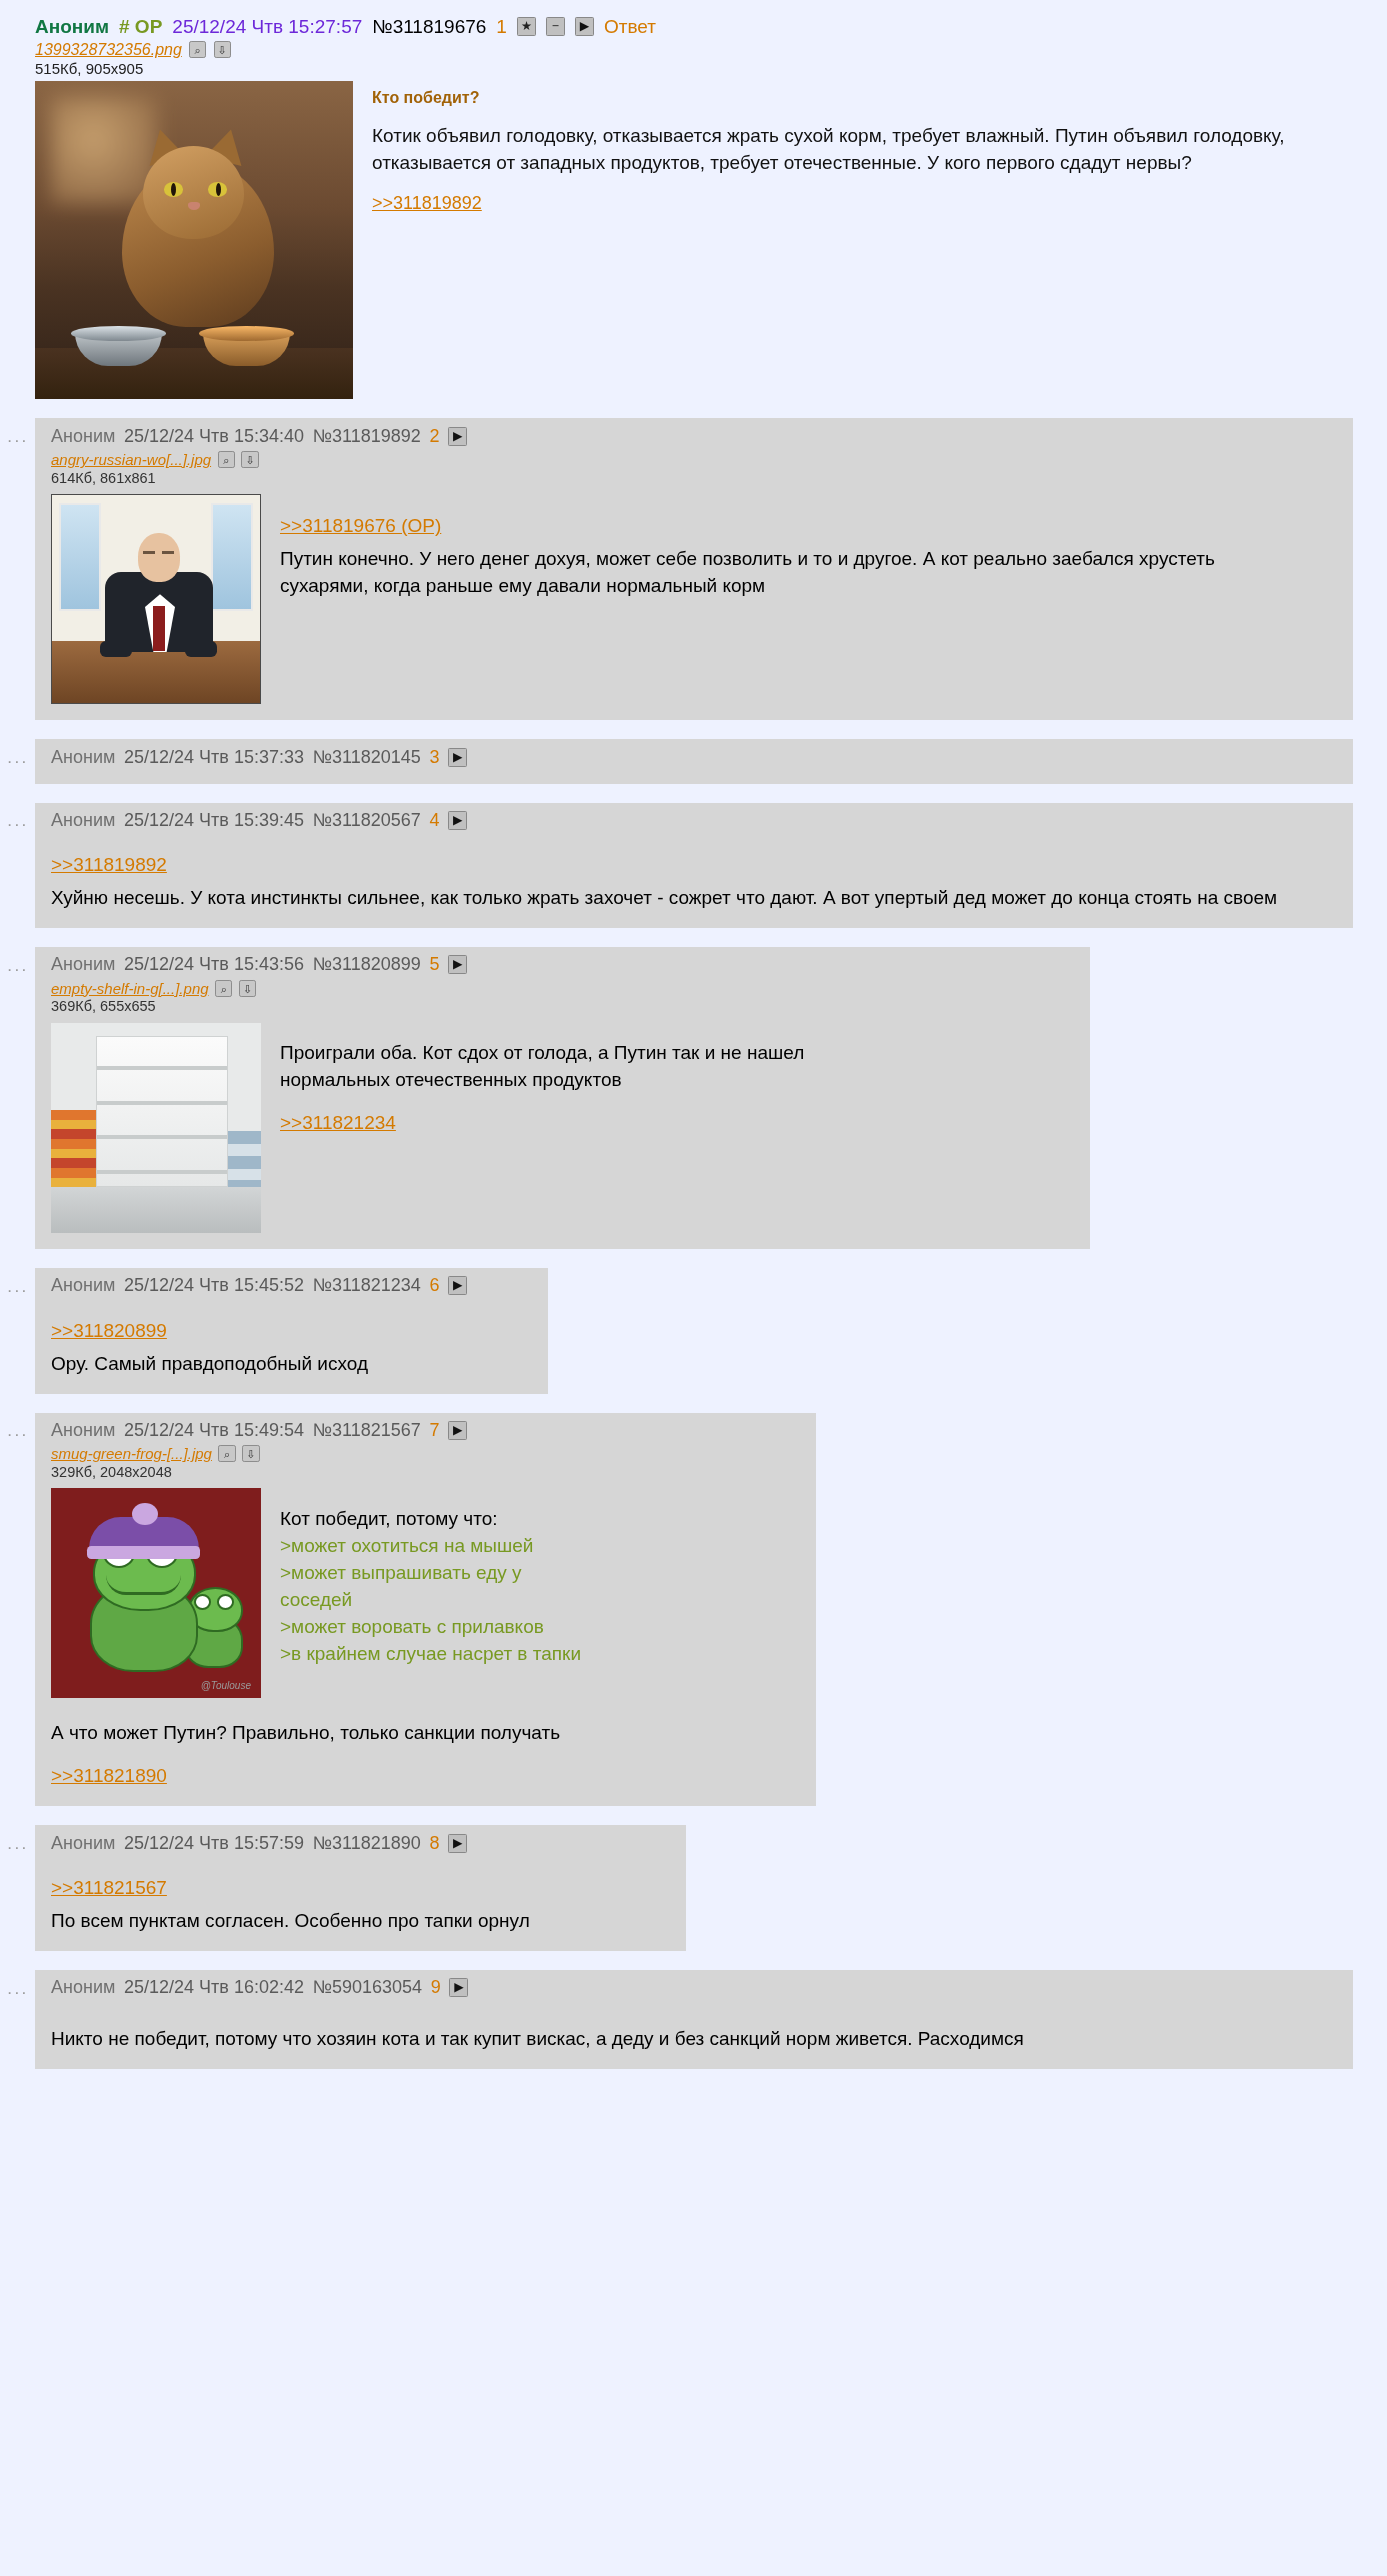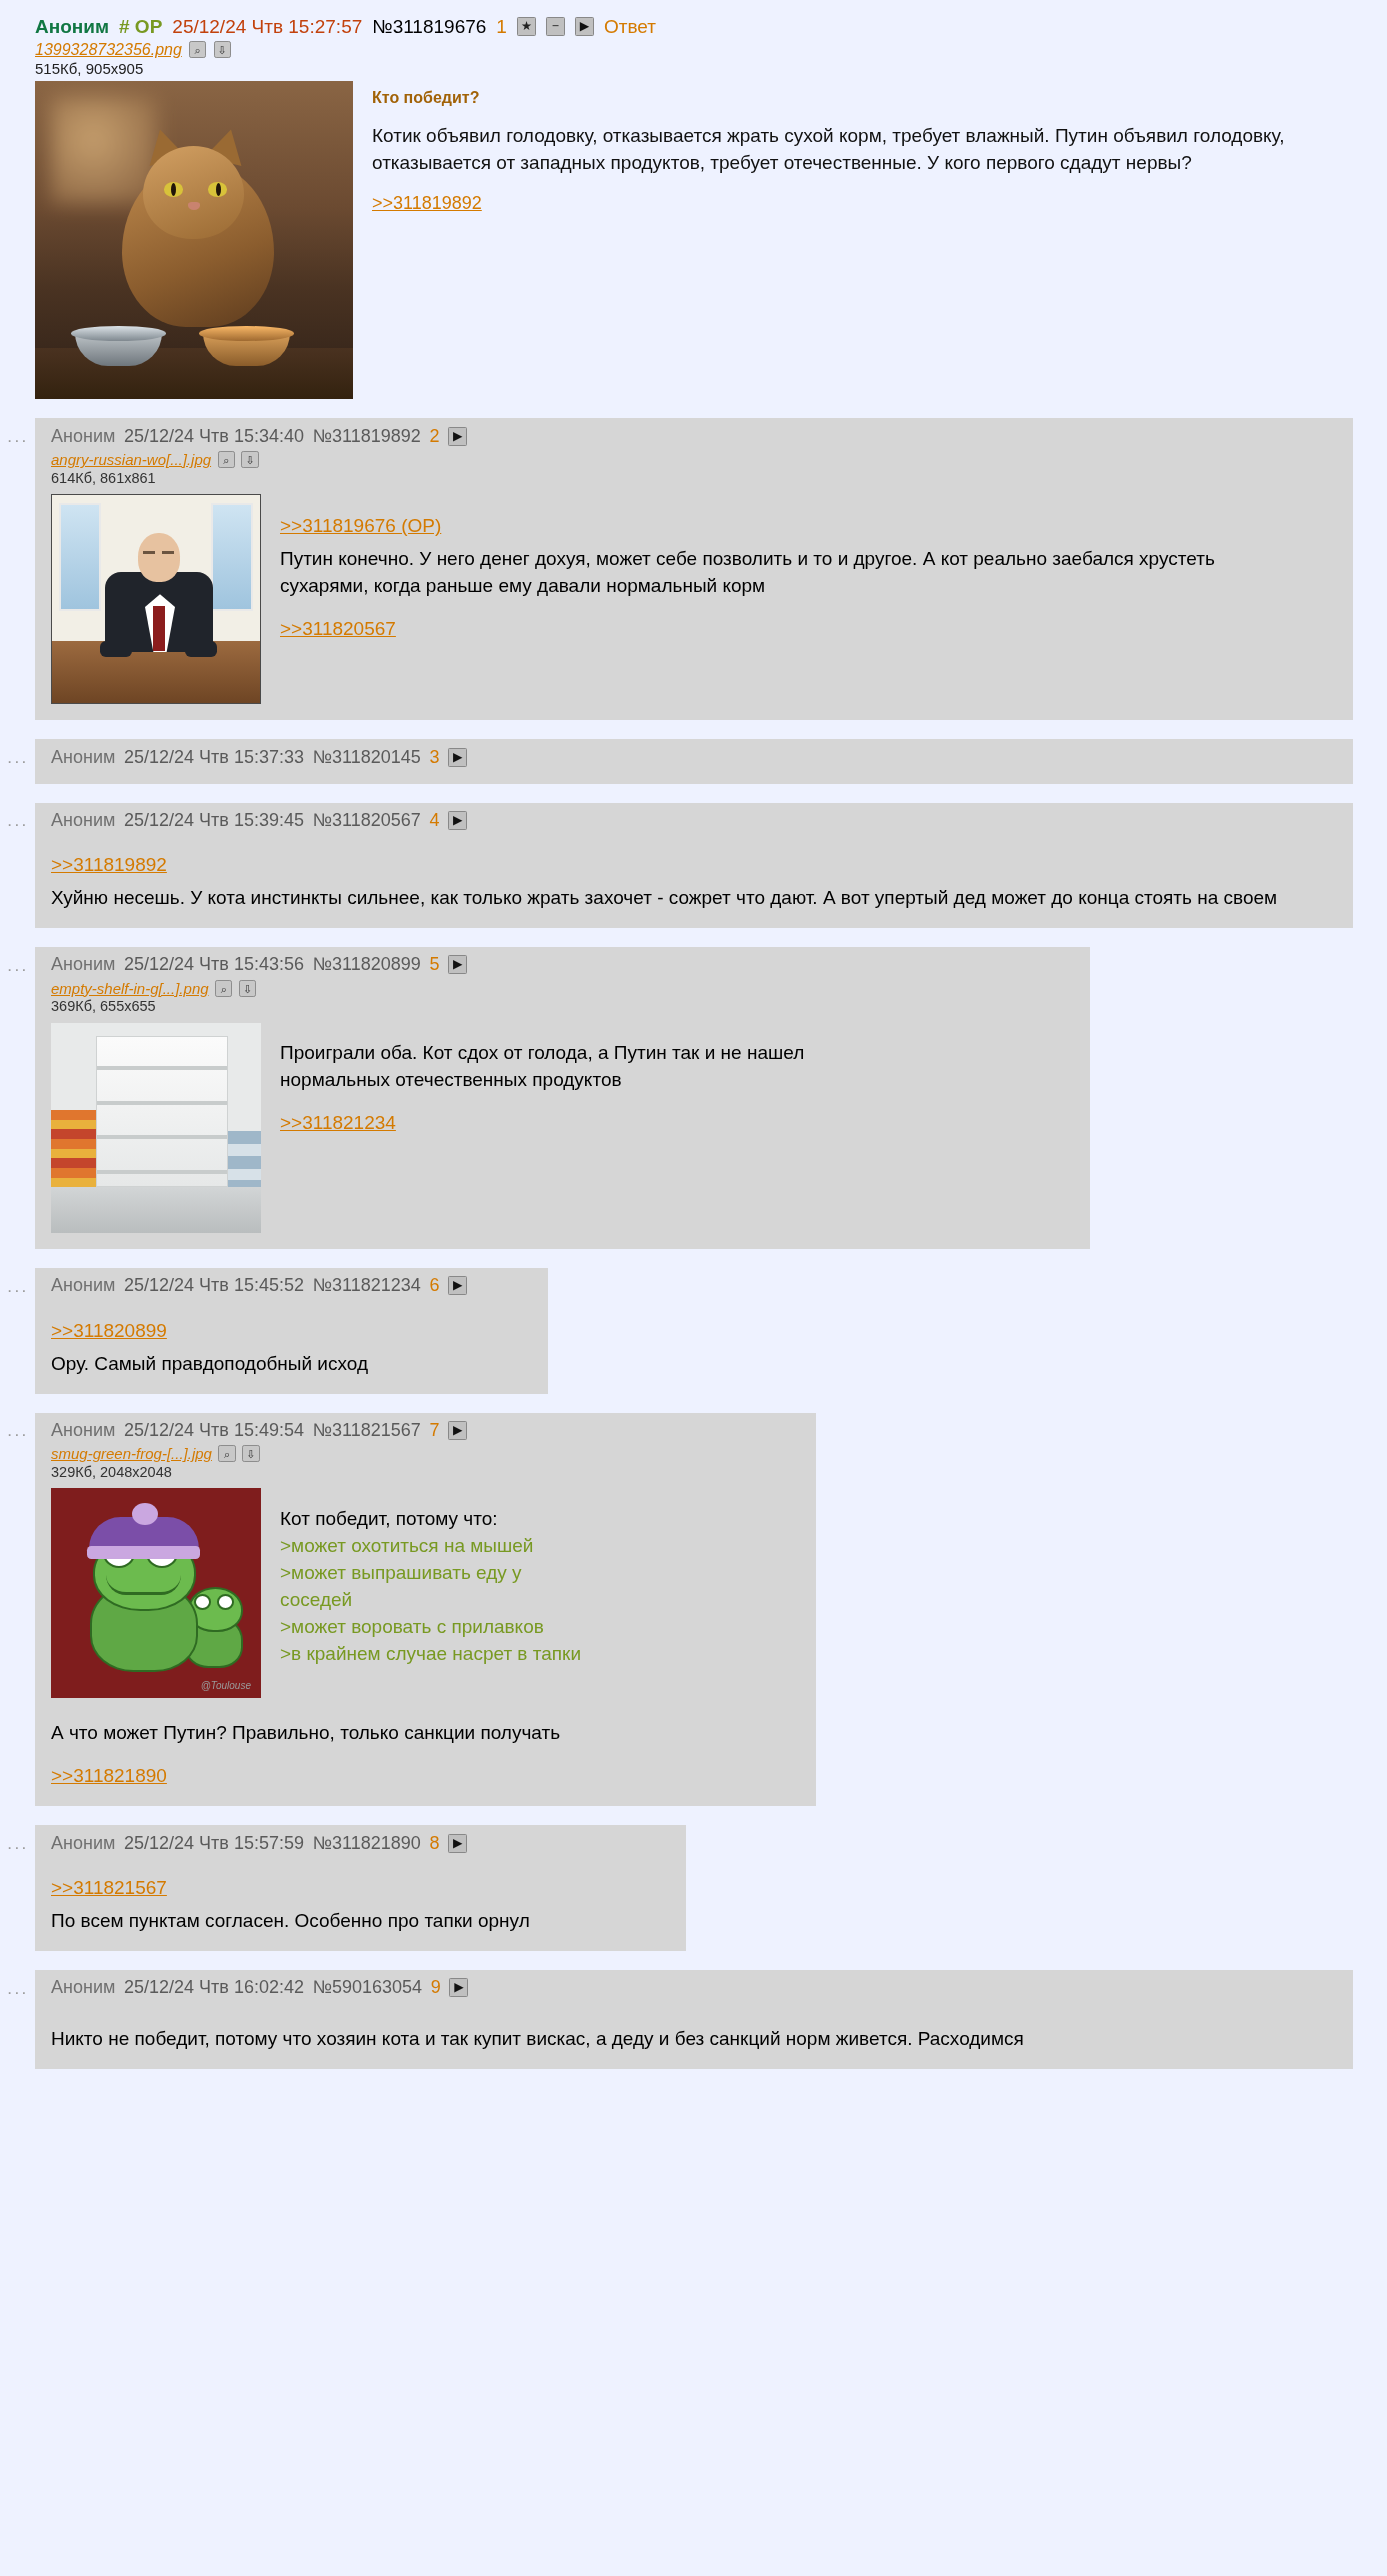--- a/index.html
+++ b/index.html
@@ -17,21 +17,21 @@
   }
   .page { padding: 11.6px 0 43px 0; width: 1388px; }
 
   
   .op-head {
     display: flex; align-items: center; gap: 10px;
     padding: 4.3px 0 0 35px; font-size: 19px;
   }
   .name { color: #117743; font-weight: bold; }
   .op-tag { color: #789922; font-weight: bold; }
-  .meta { color: #c2410c; }
+  .meta { color: #6d28d9; }
   .postnum { color: #000; }
   .idx { color: #d47a00; }
   .ctrl {
     display: inline-block; width: 19px; height: 19px;
     background: #c0c0c0; border: 0.7px solid #888;
     color: #222; font-size: 12.3px; line-height: 17.3px;
     text-align: center; border-radius: 1.4px;
     vertical-align: middle;
   }
   .ctrl.play { color: #111; }
@@ -273,21 +273,20 @@
             <div class="shirt"></div>
             <div class="tie"></div>
             <div class="head"></div>
             <div class="eyeb l"></div>
               <div class="eyeb r"></div>
           </div>
         </div>
         <div class="r-text" style="max-width:997px;padding-top:19px">
           <a class="backref" href="#">&gt;&gt;311819676 (OP)</a>
           <span>Путин конечно. У него денег дохуя, может себе позволить и то и другое. А кот реально заебался хрустеть сухарями, когда раньше ему давали нормальный корм</span>
-          <a class="fwdref" href="#">&gt;&gt;311820567</a>
         </div>
       </div>
     </div>
   </div>
 
   <div class="reply-wrap">
     <div class="dots">···</div>
     <div class="reply" style="width:1318px">
       <div class="r-head">
         <span class="name">Аноним</span>

